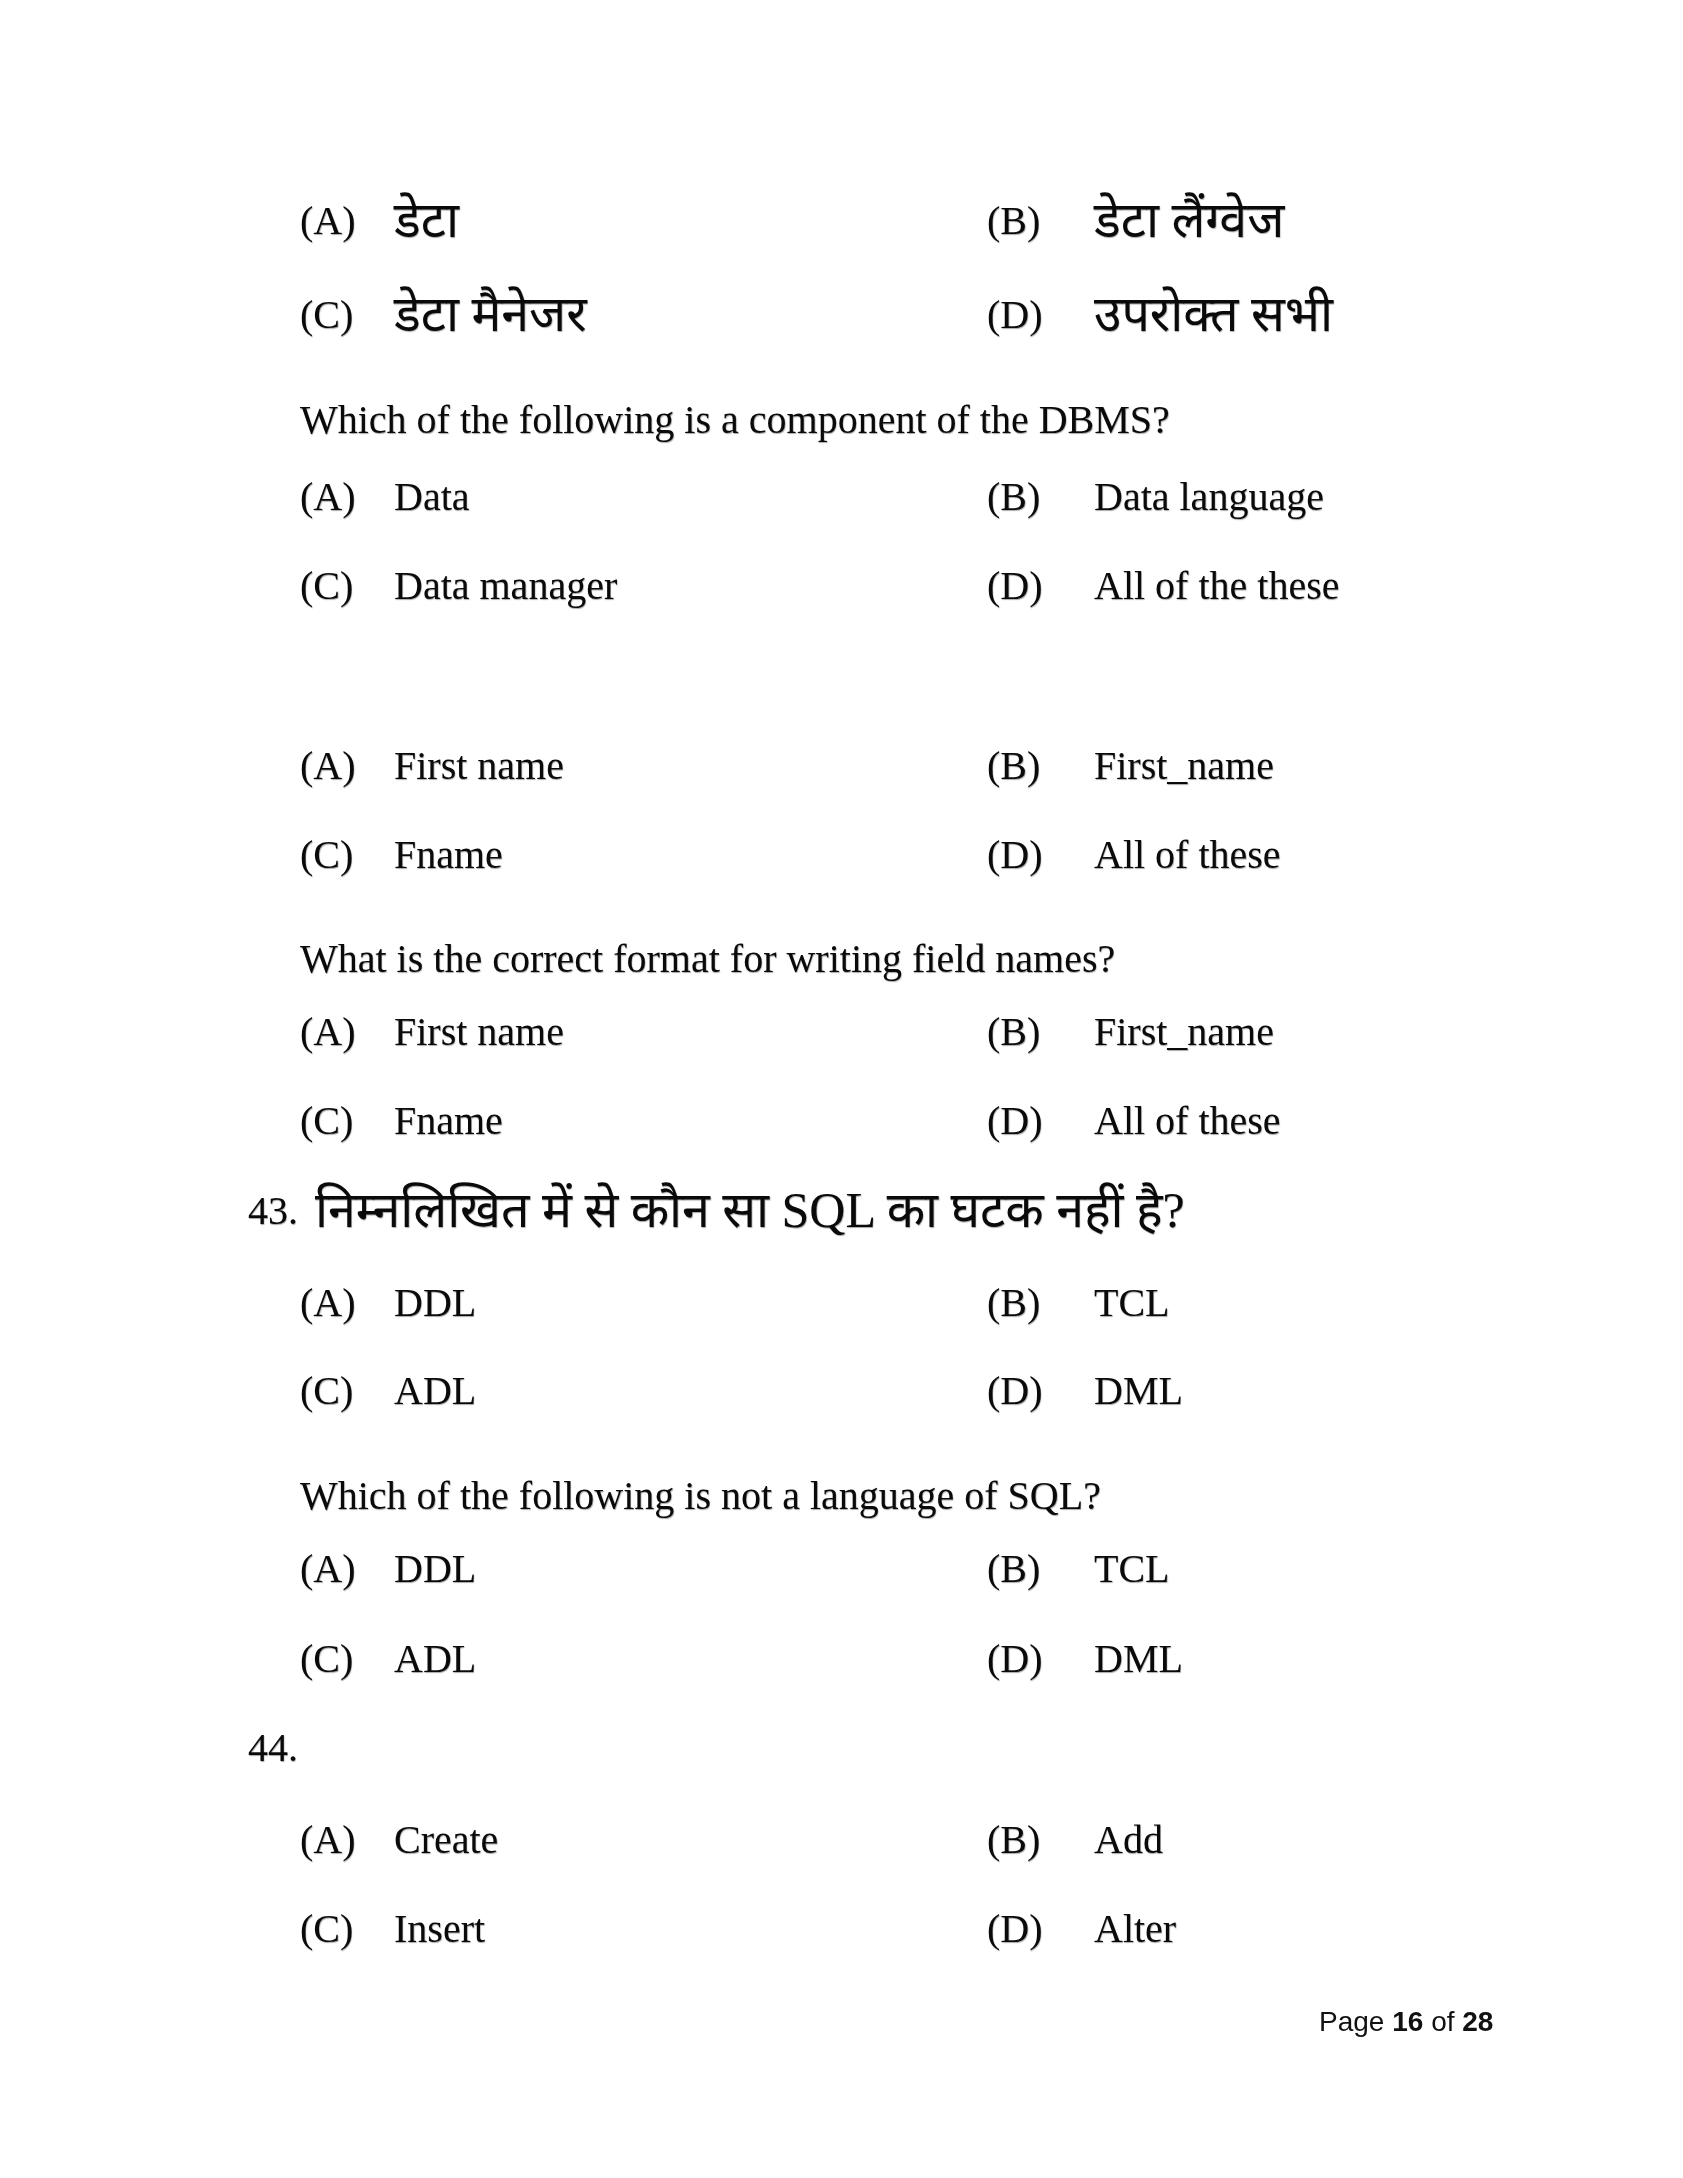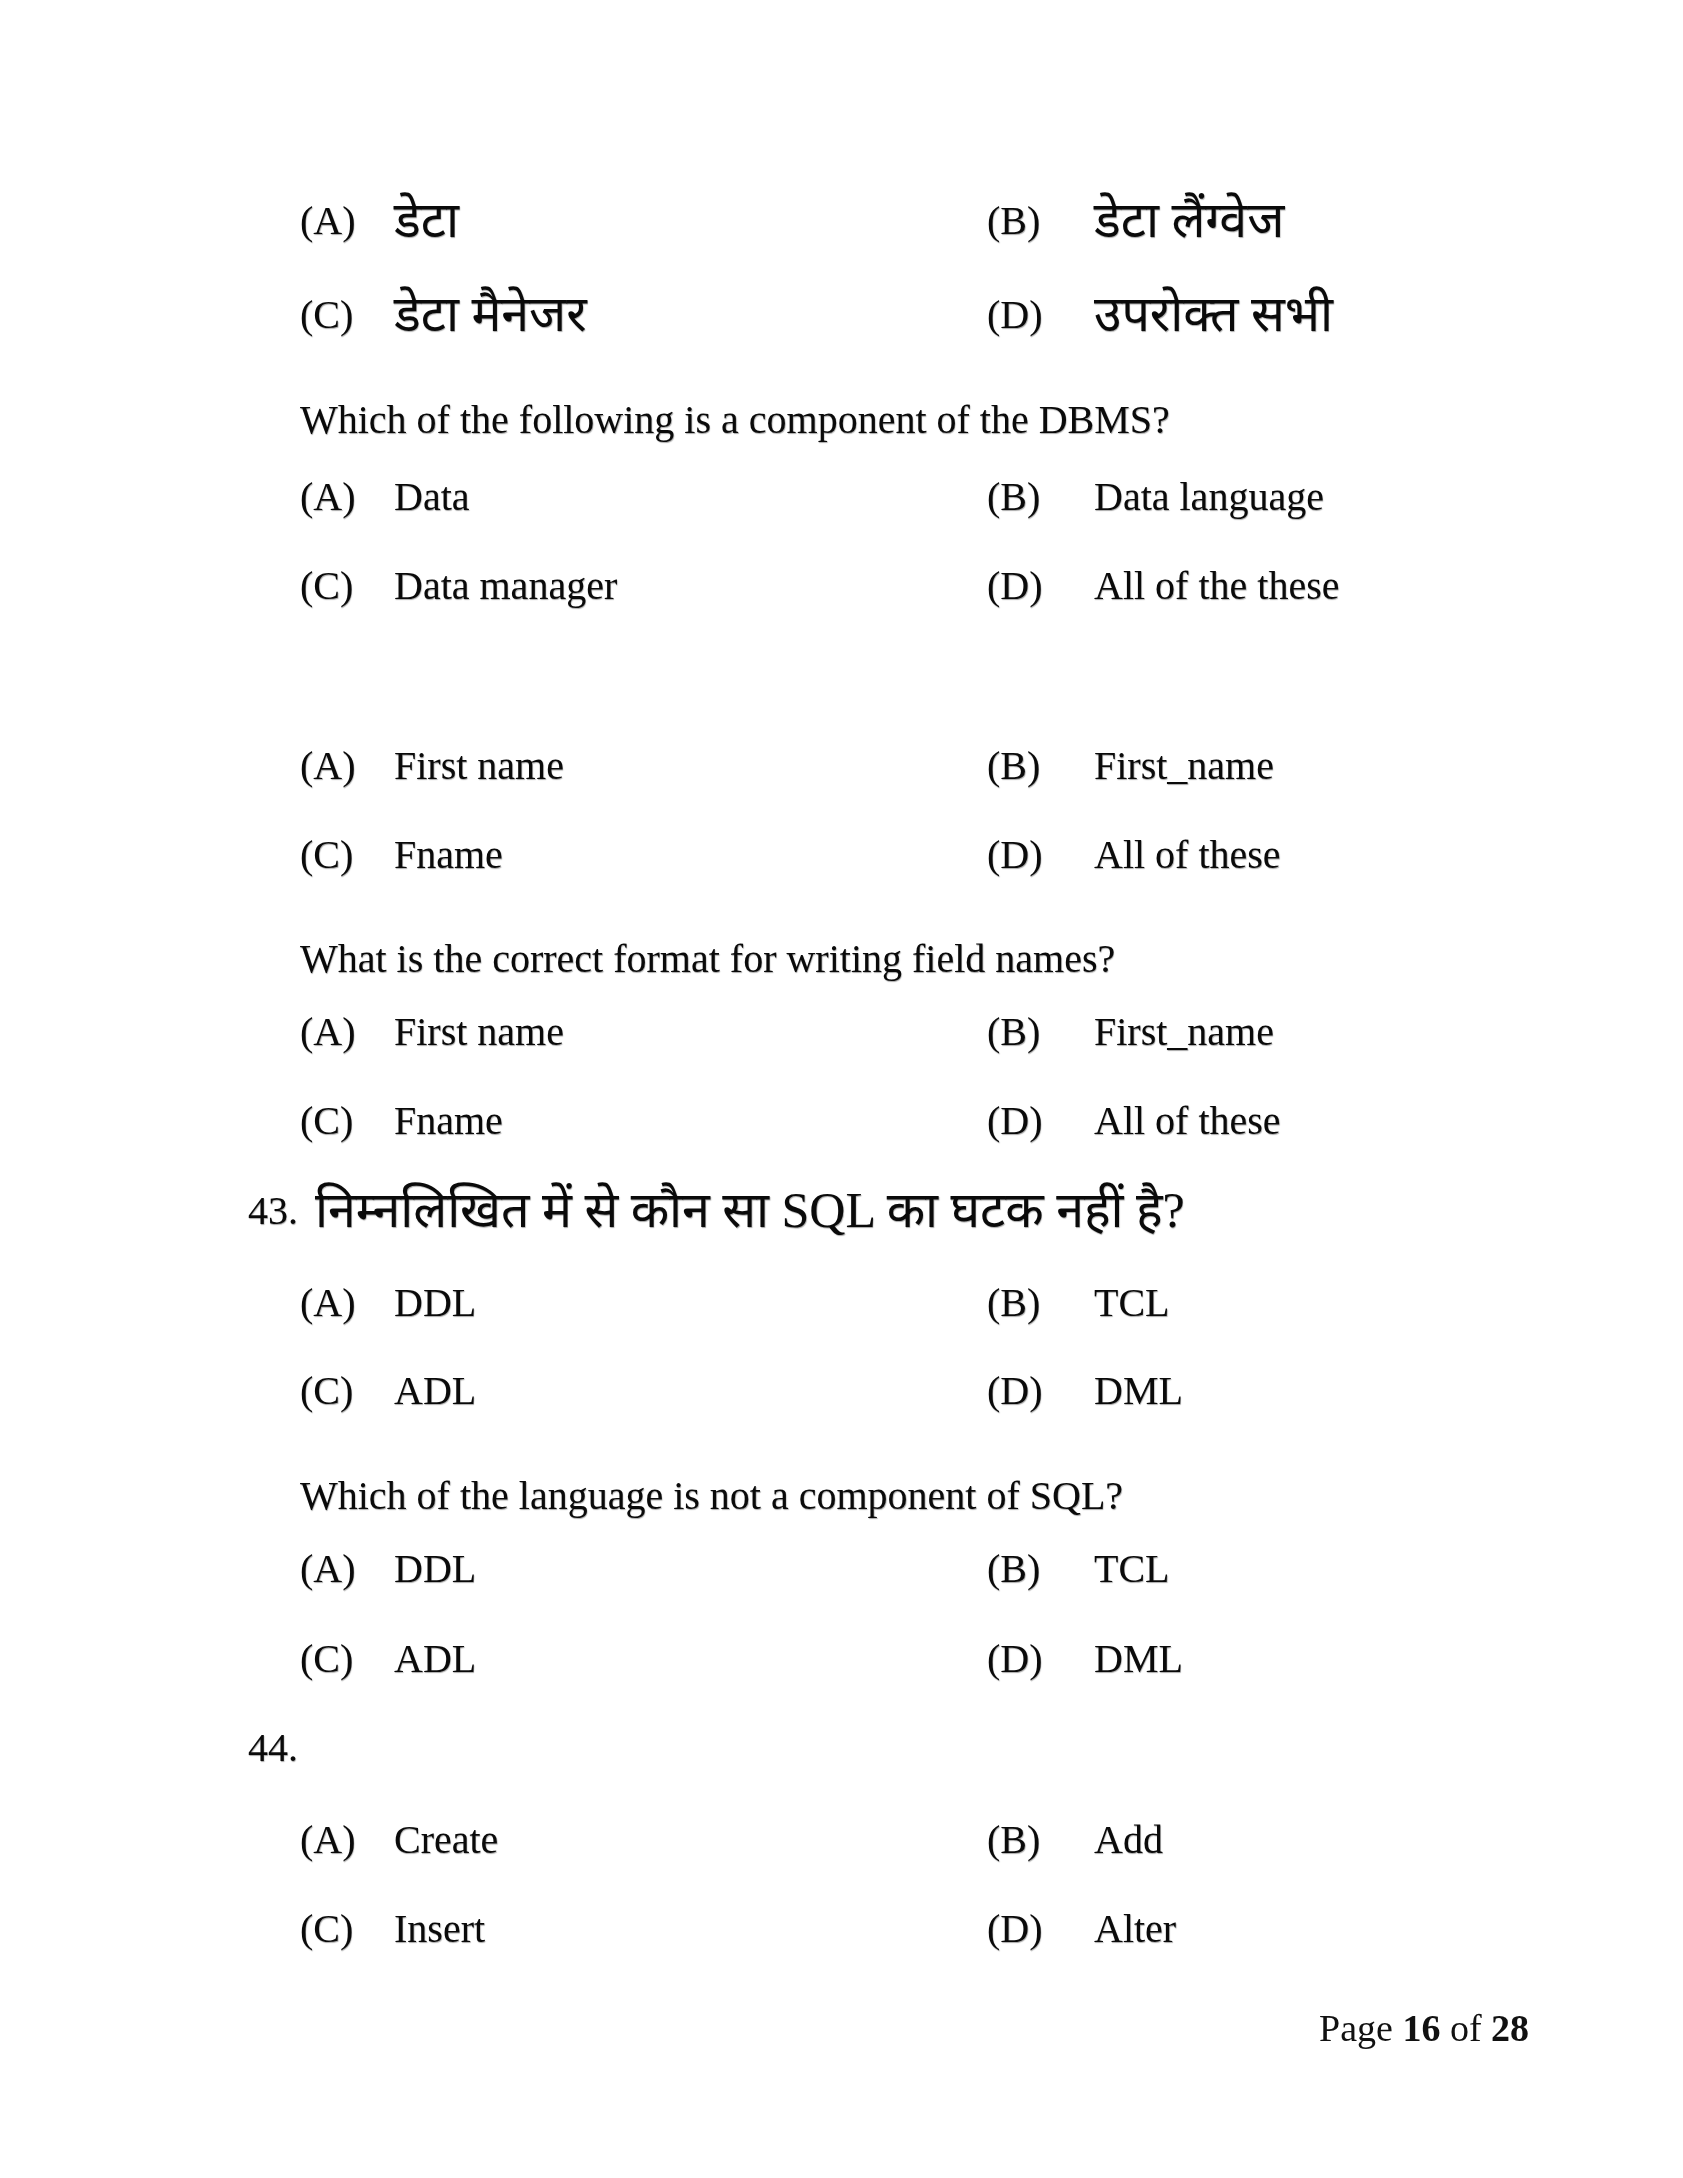--- a/index.html
+++ b/index.html
@@ -21,22 +21,22 @@
   
   .m1 { position:absolute; left:300px; }   
   .t1 { position:absolute; left:394px; }   
   .m2 { position:absolute; left:987px; }   
   .t2 { position:absolute; left:1094px; }  
   .qen { position:absolute; left:300px;margin-top:16px; }  
   .qnum { position:absolute; left:248px; } 
   .qhi { position:absolute; left:315px; }  
   .footer {
     position:absolute; left:1319px; top:2006px;
-    font-family:Liberation Serif, serif;
-    font-size:38px; color:#111;
+    font-family:Liberation Sans, sans-serif;
+    font-size:28px; color:#111;
   }
   .footer .b { font-weight:bold; }
 </style>
 </head>
 <body>
 
 <div class="page">
 
   <div class="row scan" style="top:195px">
     <span class="m1 en">(A)</span>
@@ -104,21 +104,21 @@
     <span class="m2 en">(B)</span>
     <span class="t2 en">TCL</span>
   </div>
   <div class="row scan" style="top:1365px">
     <span class="m1 en">(C)</span>
     <span class="t1 en">ADL</span>
     <span class="m2 en">(D)</span>
     <span class="t2 en">DML</span>
   </div>
   <div class="row scan" style="top:1454px">
-    <span class="qen en">Which of the language is not a component of SQL?</span>
+    <span class="qen en">Which of the following is not a language of SQL?</span>
   </div>
   <div class="row scan" style="top:1543px">
     <span class="m1 en">(A)</span>
     <span class="t1 en">DDL</span>
     <span class="m2 en">(B)</span>
     <span class="t2 en">TCL</span>
   </div>
   <div class="row scan" style="top:1633px">
     <span class="m1 en">(C)</span>
     <span class="t1 en">ADL</span>

